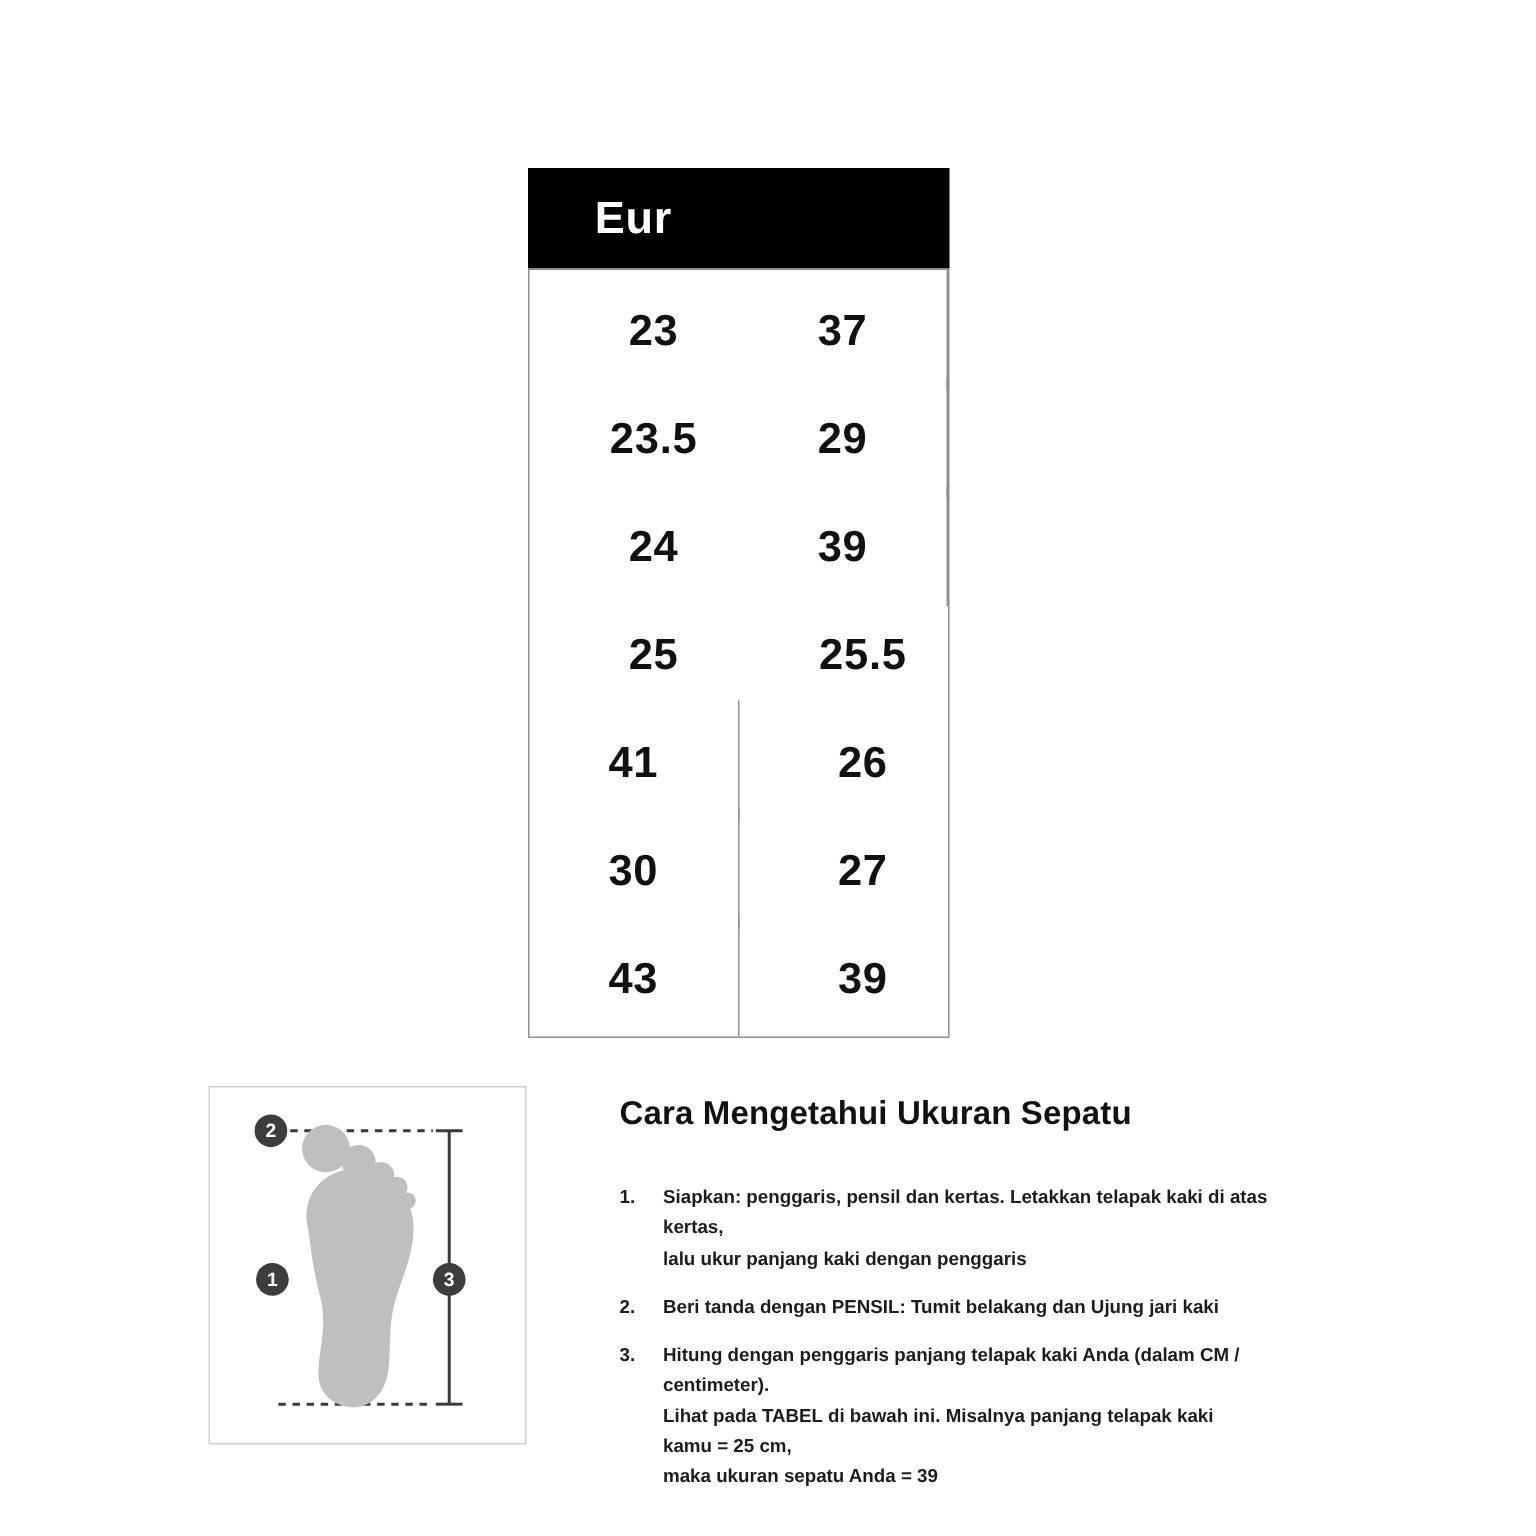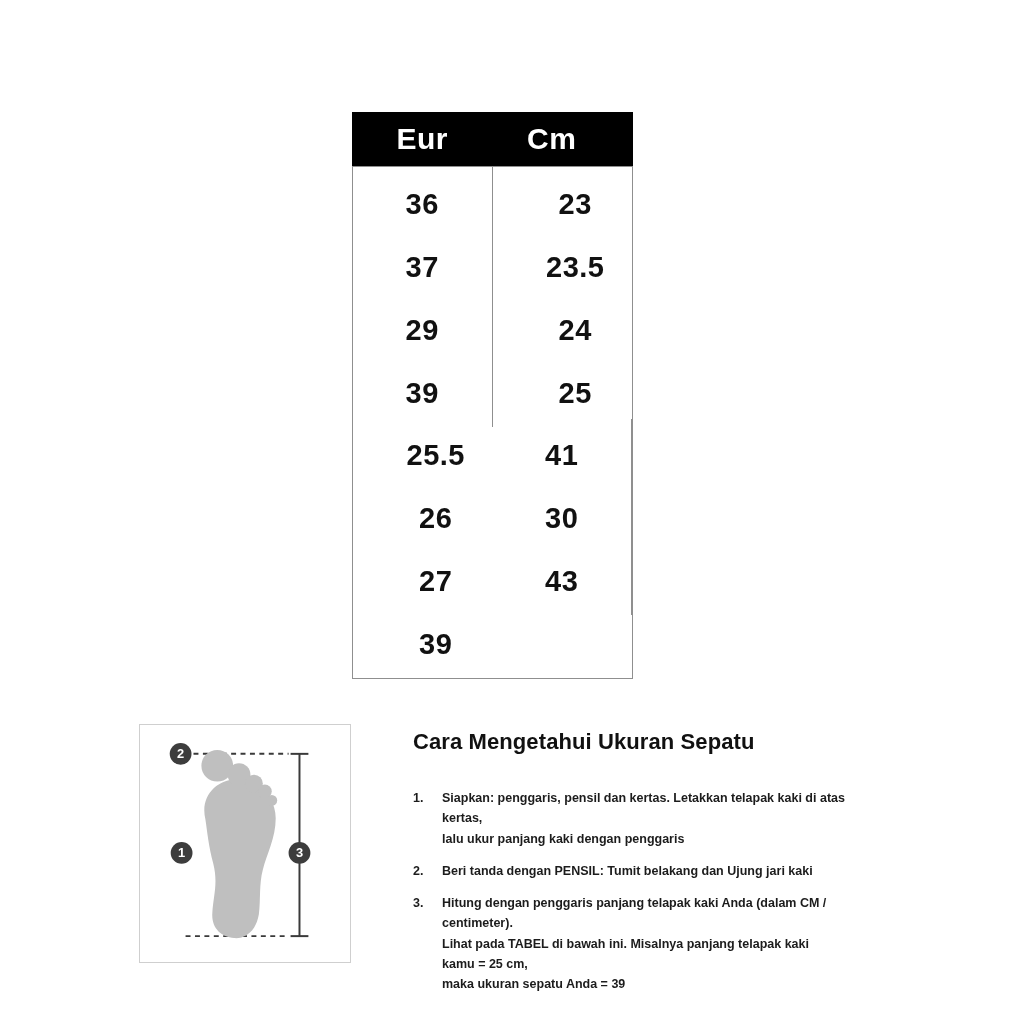--- a/index.html
+++ b/index.html
@@ -7,21 +7,21 @@
     width: 1024px; height: 1024px;
     background: #ffffff;
     font-family: "Liberation Sans", sans-serif;
     position: relative;
     overflow: hidden;
   }
 
   
   .size-table { position: absolute; left: 352px; top: 112px; width: 281px; }
   .size-table-header {
-    background: #000000; height: 54px;
+    background: #000000; height: 67px;
     display: grid; grid-template-columns: 1fr 1fr; align-items: center;
   }
   .header-cell {
     text-align: center; color: #ffffff;
     font-weight: bold; font-size: 30px; letter-spacing: 0.5px;
   }
   .header-cell.cm { padding-right: 22px; }
   .size-table-body {
     box-sizing: border-box; height: 513px;
     border: 1px solid #8f8f8f;
@@ -70,24 +70,22 @@
     font-size: 12.5px; line-height: 1.78; font-weight: 600;
     white-space: pre-line;
   }
 </style>
 </head>
 <body>
 
 <div class="size-table">
   <div class="size-table-header">
     <div class="header-cell eur">Eur</div>
-    <div class="header-cell cm">Cm</div>
   </div>
   <div class="size-table-body">
-      <div class="cell eur">36</div>
       <div class="cell cm">23</div>
       <div class="cell eur">37</div>
       <div class="cell cm">23.5</div>
       <div class="cell eur">29</div>
       <div class="cell cm">24</div>
       <div class="cell eur">39</div>
       <div class="cell cm">25</div>
       <div class="cell cm">25.5</div>
       <div class="cell eur">41</div>
       <div class="cell cm">26</div>

